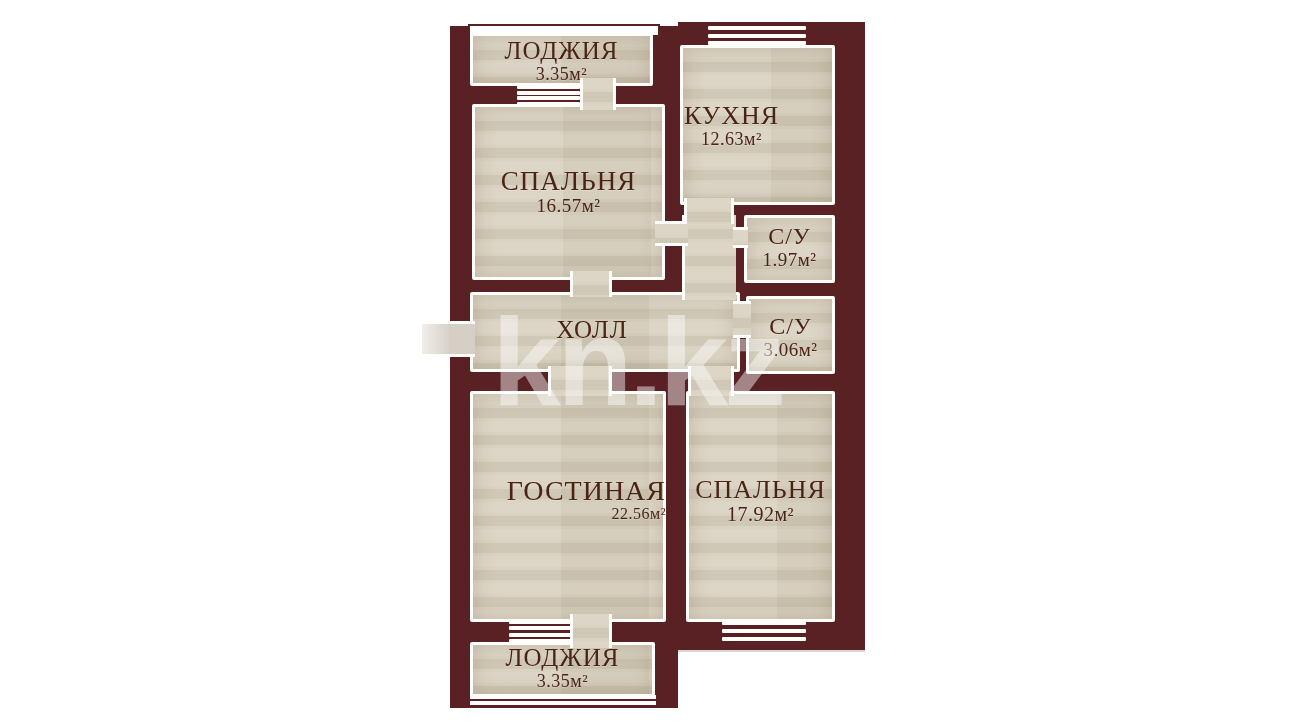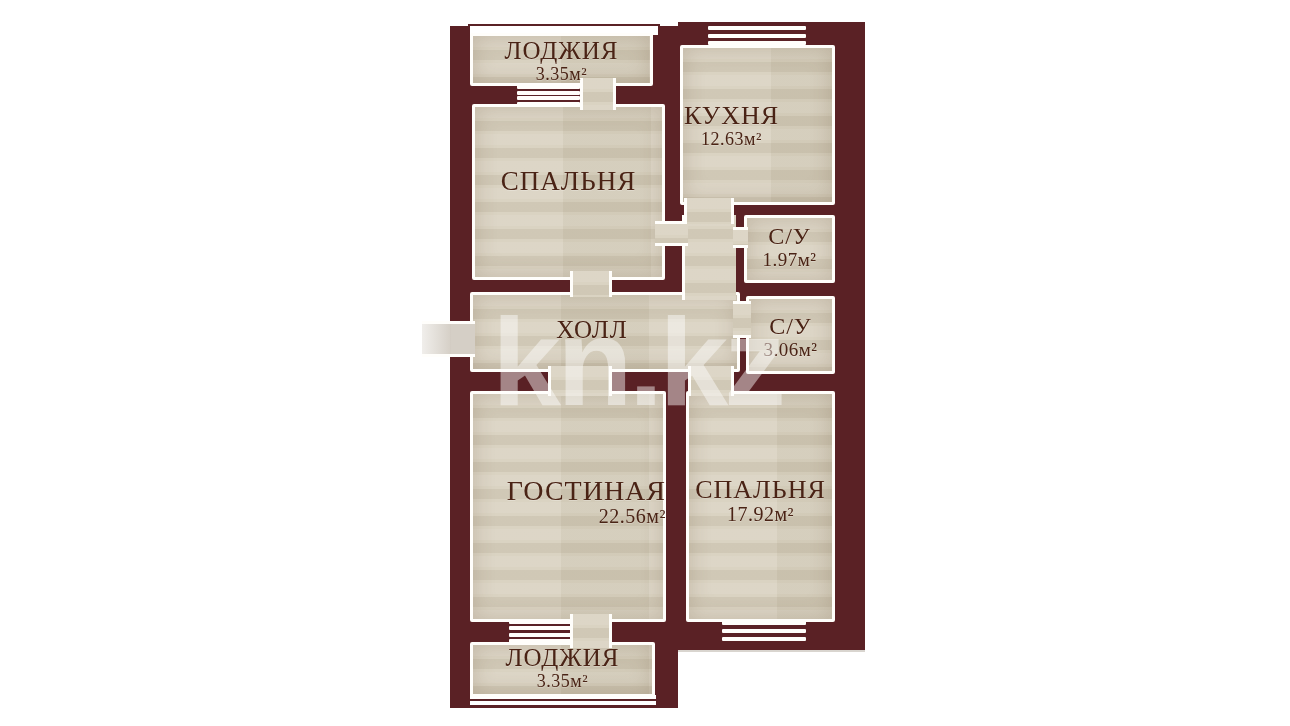--- a/index.html
+++ b/index.html
@@ -57,21 +57,21 @@
   .lbl{position:absolute;z-index:6;text-align:center;color:#4a2315;line-height:1.05;
        text-shadow:0 1px 0 rgba(255,255,255,.25);}
   .lbl .nm{display:block;font-size:26px;letter-spacing:1px;}
   .lbl .ar{display:block;font-size:19px;margin-top:1px;letter-spacing:.5px;}
   .l-loggia-top{left:470px;top:38px;width:183px;}  .l-loggia-top .nm{font-size:25px;} .l-loggia-top .ar{font-size:18px;}
   .l-bedroom-top{left:472px;top:167px;width:193px;} .l-bedroom-top .nm{font-size:27px;}
   .l-kitchen{left:654px;top:102px;width:155px;} .l-kitchen .ar{font-size:18px;}
   .l-wc-small{left:744px;top:224px;width:91px;} .l-wc-small .nm{font-size:24px;}
   .l-wc-large{left:746px;top:314px;width:89px;} .l-wc-large .nm{font-size:24px;}
   .l-hall{left:472px;top:317px;width:240px;} .l-hall .nm{font-size:25px;}
-  .l-living{left:470px;top:476px;width:196px;text-align:right;} .l-living .nm{font-size:28px;} .l-living .ar{font-size:20px;padding-left:24px;}
+  .l-living{left:470px;top:476px;width:196px;text-align:right;} .l-living .nm{font-size:28px;} .l-living .ar{font-size:16px;padding-left:24px;}
   .l-bedroom-bottom{left:686px;top:476px;width:149px;} .l-bedroom-bottom .ar{font-size:20px;text-align:center;}
   .l-loggia-bottom{left:470px;top:645px;width:185px;} .l-loggia-bottom .nm{font-size:25px;} .l-loggia-bottom .ar{font-size:18px;}
   
   .wm{position:absolute;left:492px;top:300px;width:310px;z-index:7;
       font-family:"Liberation Sans","DejaVu Sans",sans-serif;font-weight:700;
       font-size:124px;line-height:1;letter-spacing:-4px;color:#ffffff;opacity:.45;
       pointer-events:none;white-space:nowrap;}
 </style>
 </head>
 <body>
@@ -128,20 +128,21 @@
   <div class="door v floorbg d-bed2"></div>
   <div class="door v floorbg d-loggia-top"></div>
   <div class="door v floorbg d-loggia-bottom"></div>
 
   <div class="lbl l-loggia-top">
     <span class="nm">ЛОДЖИЯ</span>
     <span class="ar">3.35м²</span>
   </div>
   <div class="lbl l-bedroom-top">
     <span class="nm">СПАЛЬНЯ</span>
+    <span class="ar">16.57м²</span>
   </div>
   <div class="lbl l-kitchen">
     <span class="nm">КУХНЯ</span>
     <span class="ar">12.63м²</span>
   </div>
   <div class="lbl l-wc-small">
     <span class="nm">С/У</span>
     <span class="ar">1.97м²</span>
   </div>
   <div class="lbl l-wc-large">

